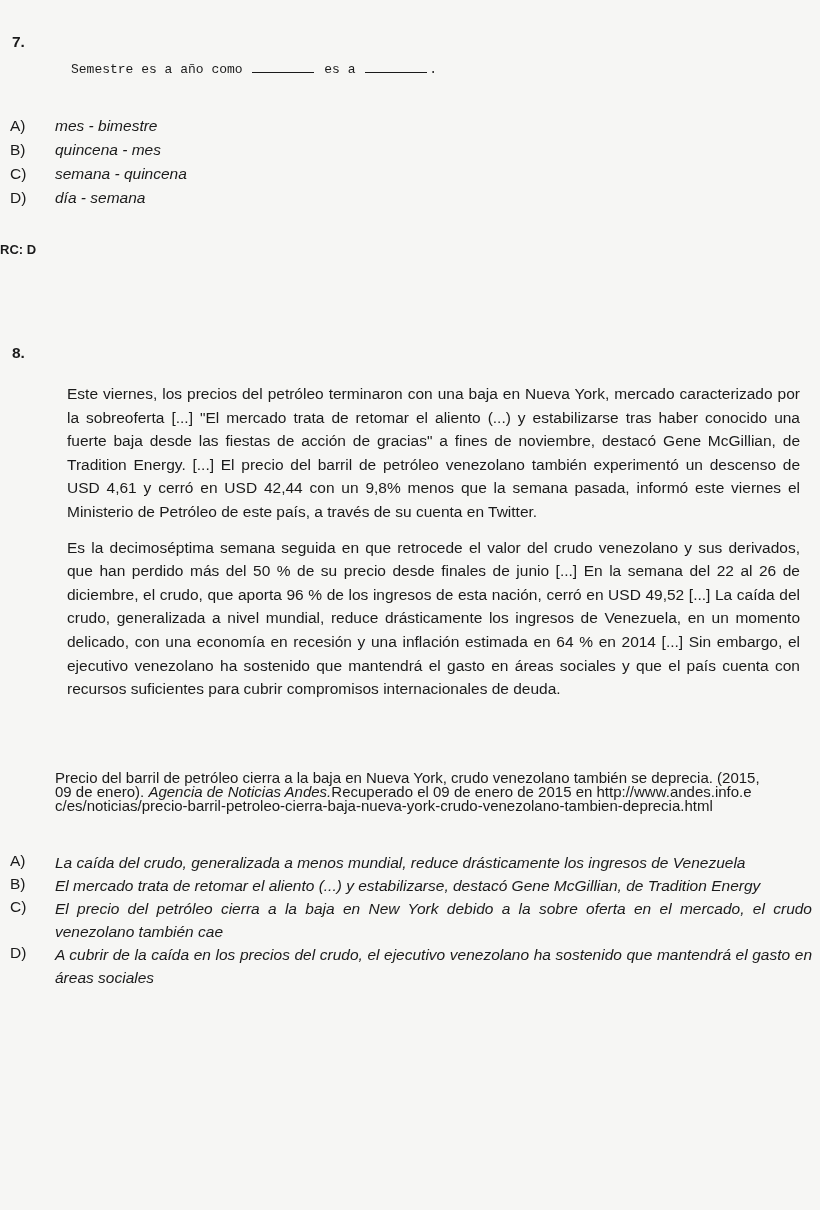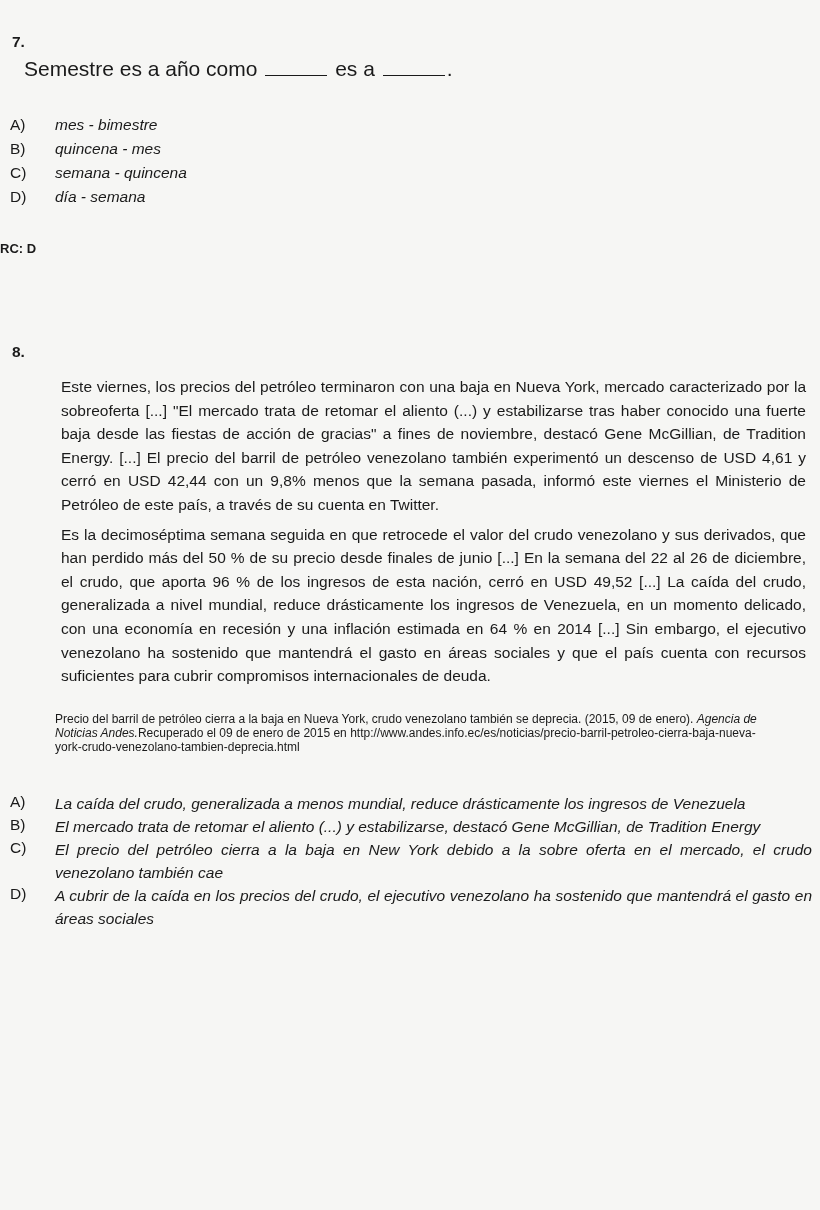--- a/index.html
+++ b/index.html
@@ -41,23 +41,24 @@
   }
   .q-text {
     font-size: 15.5px;
     line-height: 20px;
   }
   .q-text b {
     font-weight: bold;
   }
 
   .q-sub {
-    padding-left: 24px;
-    font-size: 21px;
-    line-height: 20px;
+    padding-left: 71px;
+    font-size: 13px;
+    line-height: 20px;
+    font-family: Liberation Mono, monospace;
   }
 
   .blank {
     display: inline-block;
     border-bottom: 1.5px solid #1a1a1a;
     width: 62px;
     height: 13px;
     margin: 0 2px;
     vertical-align: baseline;
   }
@@ -65,30 +66,31 @@
   
   .passage {
     padding-left: 55px;
     padding-right: 8px;
     font-size: 15.5px;
     line-height: 23.6px;
     text-align: justify;
     text-justify: inter-word;
   }
   .passage p {
-    margin: 6px;
+    margin: 12px;
   }
 
   
   .citation {
     padding-left: 55px;
     padding-right: 60px;
-    font-size: 12px;
+    font-size: 15px;
     line-height: 14.2px;
     color: #1a1a1a;
+    margin-top: 40px;
   }
   .citation .src-italic {
     font-style: italic;
   }
   .citation .url {
     word-break: break-all;
   }
 
   
   .options {

